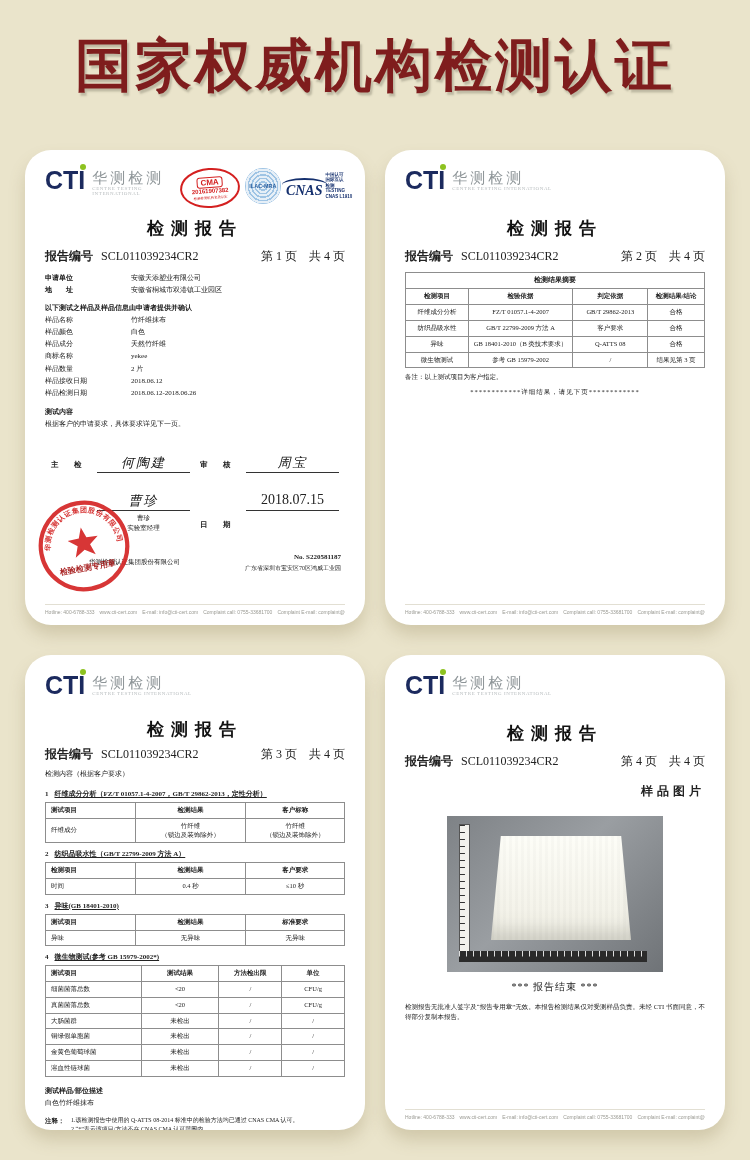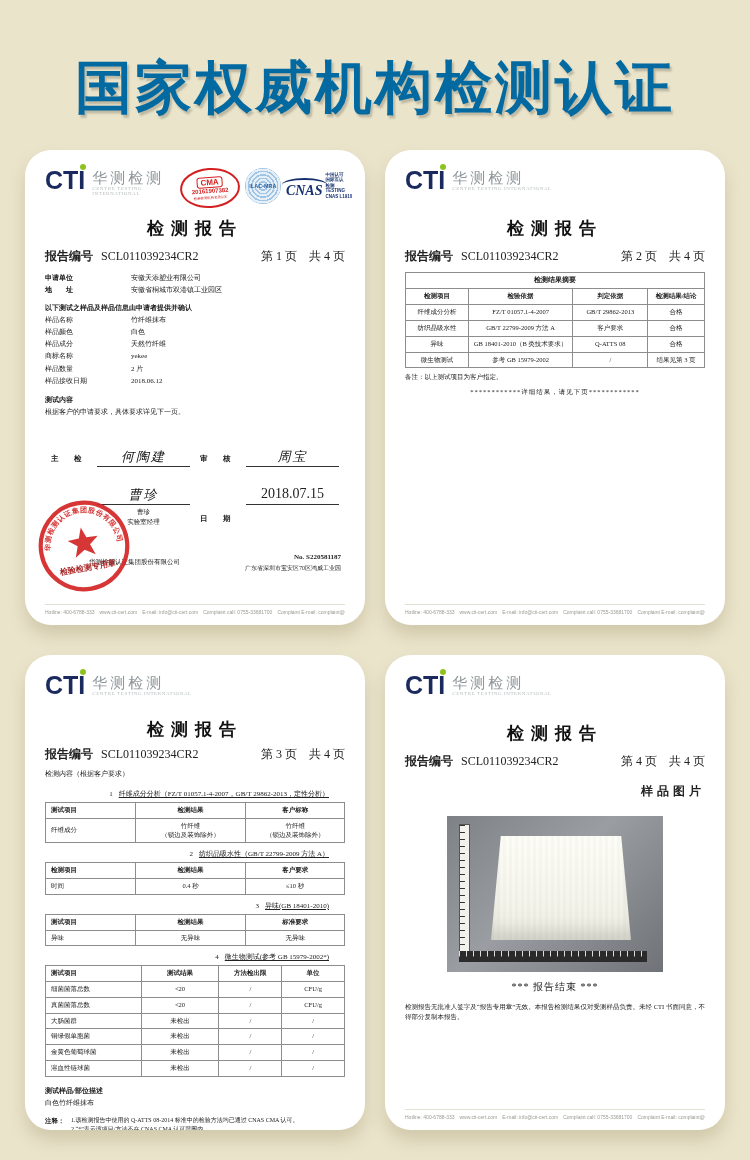--- a/index.html
+++ b/index.html
@@ -1,19 +1,19 @@
 <!DOCTYPE html>
 <html><head>
 <meta charset="utf-8">
 <style>
   html,body{margin:0;padding:0;}
   body{width:750px;height:1160px;font-family:"Liberation Sans",sans-serif;}
   .page{position:relative;width:750px;height:1160px;background:#EAE4CB;overflow:hidden;}
-  .big-title{position:absolute;top:50px;left:0;width:100%;text-align:center;
-    font-size:57px;font-weight:bold;color:#0369a1;letter-spacing:3px;
+  .big-title{position:absolute;top:28px;left:0;width:100%;text-align:center;
+    font-size:57px;font-weight:bold;color:#7f1d1d;letter-spacing:3px;
     text-shadow:2px 3px 2px rgba(90,85,70,0.30);white-space:nowrap;}
   .cards{position:absolute;left:25px;top:150px;display:grid;
     grid-template-columns:340px 340px;grid-auto-rows:475px;column-gap:20px;row-gap:30px;}
   .card{background:#fff;border-radius:26px;box-shadow:0 10px 16px rgba(135,120,75,0.25);
     padding:18px 20px 8px;box-sizing:border-box;display:flex;flex-direction:column;
     position:relative;overflow:hidden;font-family:"Liberation Serif",serif;color:#222;}
   
   .cardhead{display:flex;justify-content:space-between;align-items:flex-start;min-height:40px;}
   .cti{display:flex;align-items:flex-start;gap:7px;}
   .cti-mark{position:relative;font-family:"Liberation Sans",sans-serif;font-weight:bold;
@@ -70,21 +70,21 @@
   .seal{position:absolute;left:12px;bottom:32px;transform:rotate(-10deg);opacity:0.92;z-index:2;}
   
   table.doc{width:100%;border-collapse:collapse;font-size:6.5px;}
   table.doc th,table.doc td{border:1px solid #8d8d8d;padding:3px 2px;text-align:center;line-height:1.35;}
   table.doc th{font-weight:bold;}
   .tbl-title{font-weight:bold;font-size:7px;}
   .note-line{font-size:6.5px;margin-top:5px;}
   .stars-line{font-size:6.5px;text-align:center;margin-top:6px;letter-spacing:1px;}
   
   .intro{font-size:7px;margin:2px 0 4px;}
-  .sec-h{font-size:7px;font-weight:normal;margin:6px 16px 3px;text-align:right;}
+  .sec-h{font-size:7px;font-weight:bold;margin:6px 0 3px;}
   .sec-h span{text-decoration:underline;}
   .sec-h .num{margin-right:6px;text-decoration:none;}
   .desc-label{font-size:7px;font-weight:bold;margin-top:9px;}
   .desc-text{font-size:7px;margin-top:2px;}
   .notes{display:flex;font-size:6px;margin-top:8px;line-height:1.55;}
   .notes .nl{width:26px;flex:none;font-weight:bold;font-size:6.5px;}
   
   .photo-title{text-align:right;font-weight:bold;font-size:12px;letter-spacing:4px;margin:6px 0 16px;}
   .photo{width:216px;height:156px;margin:0 auto;position:relative;
     background:linear-gradient(135deg,#7E8286 0%,#9A9EA2 45%,#6F7377 100%);}
@@ -181,20 +181,24 @@
           <span>yekee</span>
         </div>
       <div class="fieldrow">
           <span class="fl">样品数量</span>
           <span>2 片</span>
         </div>
       <div class="fieldrow">
           <span class="fl">样品接收日期</span>
           <span>2018.06.12</span>
         </div>
+      <div class="fieldrow">
+          <span class="fl">样品检测日期</span>
+          <span>2018.06.12-2018.06.26</span>
+        </div>
 
       <div class="tc-label">测试内容</div>
       <div class="tc-text">根据客户的申请要求，具体要求详见下一页。</div>
 
       <div class="sigarea">
         <div class="sigrow first">
           <span class="siglabel">主　检</span>
           <span class="sigcell">
               <span class="sigline">
                 <span class="handwrite">何陶建</span>

